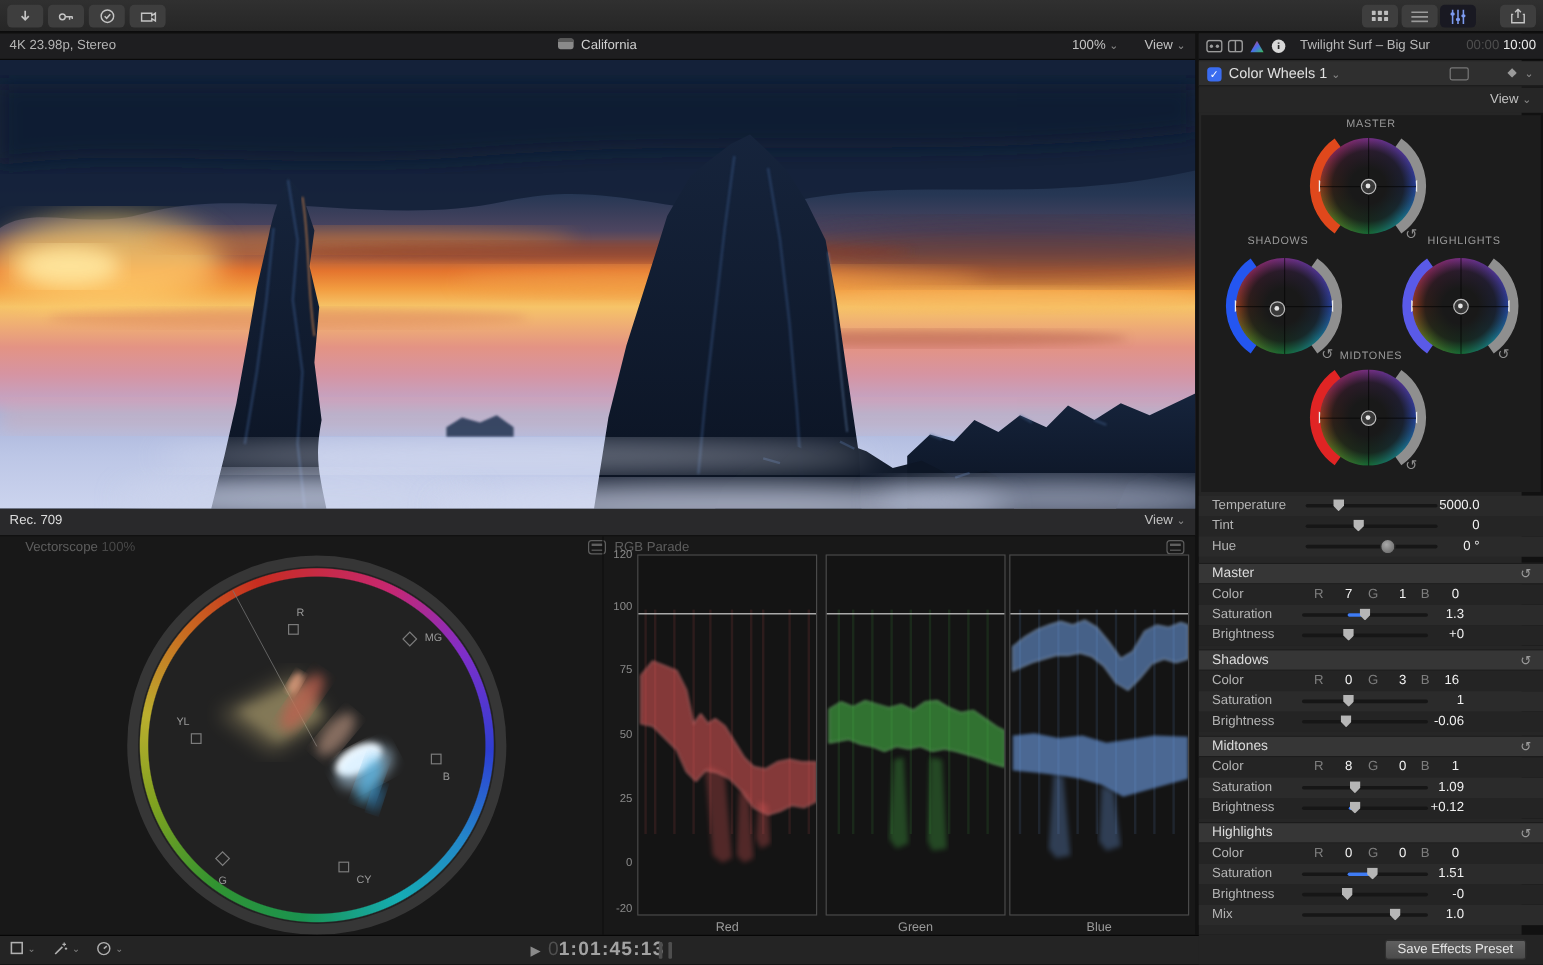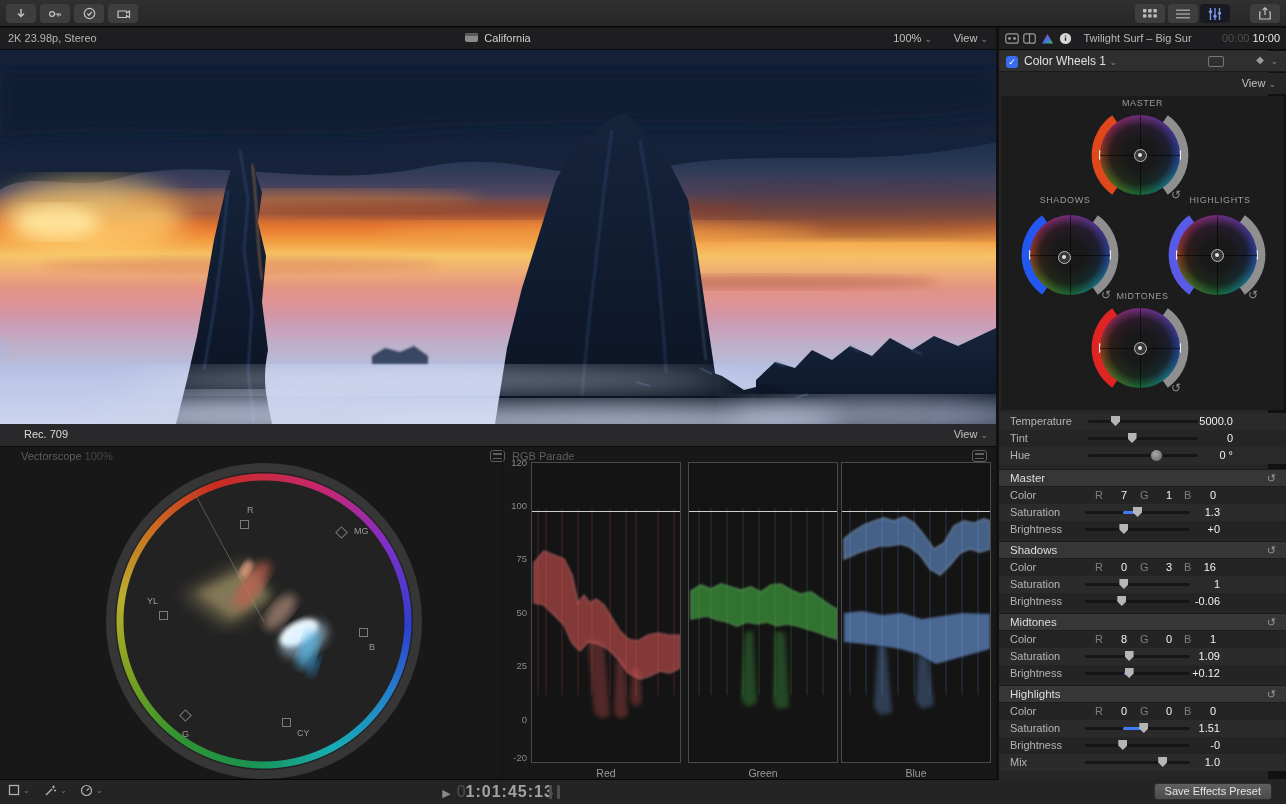--- a/index.html
+++ b/index.html
@@ -25,21 +25,21 @@
     border-radius:2px; margin-right:6px; position:relative; top:0px; }
   #viewer-title .clap::before { content:""; position:absolute; left:0; top:0; width:13px; height:3px;
     background:#5a5a5a; border-radius:2px 2px 0 0; }
   .dd { color:#c2c2c2; } .dd .caret { color:#8a8a8a; font-size:9px; }
   #zoom-dd { position:absolute; right:64px; top:4px; } #view-dd-viewer { position:absolute; right:8px; top:4px; }
   #viewer-image { position:absolute; left:0; top:50px; width:996px; height:374px; background:#0c1828; }
 
   
   #scopes-bar { position:absolute; left:0; top:424px; width:996px; height:23px;
     background:#29292b; border-bottom:1px solid #0c0c0c; font-size:11px; }
-  #scopes-bar .rec { position:absolute; left:24px; top:4px; color:#dcdcdc; }
+  #scopes-bar .rec { position:absolute; left:8px; top:4px; color:#dcdcdc; }
   #view-dd-scopes { position:absolute; right:8px; top:4px; }
   #scopes { position:absolute; left:0; top:447px; width:996px; height:332px; background:#181818; }
   #vectorscope-area { position:absolute; left:12px; top:0; width:502px; height:332px;text-align:right; }
   #parade-area { position:absolute; left:502px; top:0; width:494px; height:332px; border-left:1px solid #101010; }
   .scope-title { position:absolute; left:9px; top:3px; font-size:11px; color:#5e5e5e; }
   .scope-title .pct { color:#474747; }
   .scope-gear { position:absolute; right:9px; top:3px; width:15px; height:12px; border:1px solid #5e5e5e;
     border-radius:3px; }
   .scope-gear::before { content:""; position:absolute; left:2px; top:2px; right:2px; height:1.5px; background:#5e5e5e; }
   .scope-gear::after { content:""; position:absolute; left:2px; bottom:2px; right:2px; height:1.5px; background:#5e5e5e; }
@@ -204,21 +204,21 @@
     </div>
     <div class="tb-btn" style="left:1250px">
       <svg width="12" height="13" viewBox="0 0 12 13">
           <path d="M2 5h-1.2v7h10.4V5H10" stroke="#c4c4c4" fill="none" stroke-width="1.2"></path>
           <path d="M6 8V1M3.6 3.2L6 .8l2.4 2.4" stroke="#c4c4c4" fill="none" stroke-width="1.2"></path>
         </svg>
     </div>
   </div>
 
   <div id="viewer-bar">
-    <span class="fmt">2K 23.98p, Stereo</span>
+    <span class="fmt">4K 23.98p, Stereo</span>
     <span id="viewer-title"><span class="clap"></span><span>California</span></span>
     <span class="dd" id="zoom-dd"><span>100%</span> <span class="caret">⌄</span></span>
     <span class="dd" id="view-dd-viewer"><span>View</span> <span class="caret">⌄</span></span>
   </div>
 
   <div id="viewer-image">
     <svg width="996" height="374" viewBox="0 0 996 374">
       <defs>
         <linearGradient id="sky" x1="0" y1="0" x2="0" y2="1">
           <stop offset="0" stop-color="#0c1828"></stop>

